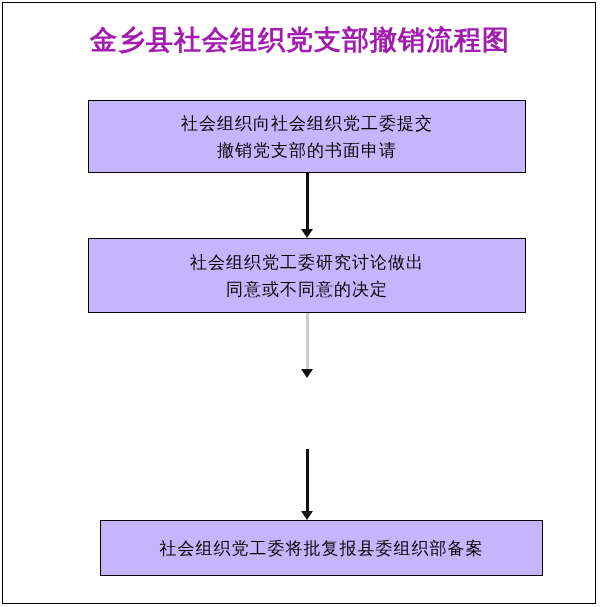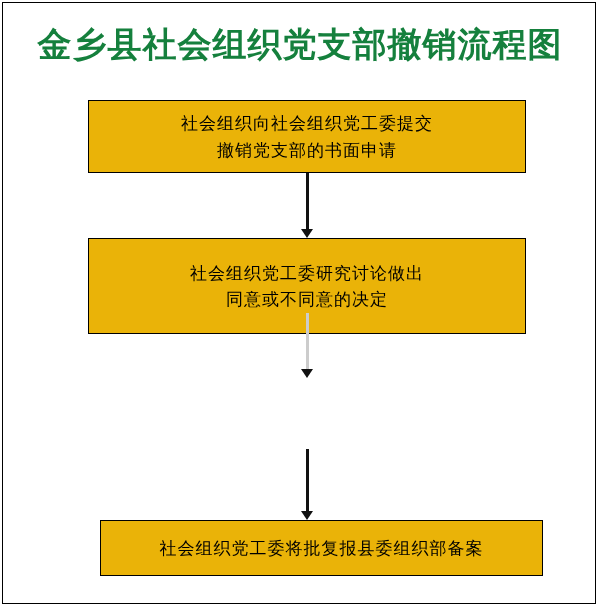--- a/index.html
+++ b/index.html
@@ -26,50 +26,50 @@
     height: 602px;
     border: 1px solid #000000;
     box-sizing: border-box;
   }
   .chart-title {
     position: absolute;
     left: 0;
     top: 22px;
     width: 600px;
     text-align: center;
-    font-size: 34px;
+    font-size: 27px;
     font-weight: bold;
-    color: #15803d;
+    color: #a21caf;
     letter-spacing: 1px;
     font-family: Liberation Serif, serif;
     white-space: nowrap;
   }
   
   .node {
     position: absolute;
     box-sizing: border-box;
-    background: #eab308;
+    background: #c4b5fd;
     border: 1px solid #000000;
     display: flex;
     align-items: center;
     justify-content: center;
     color: #000000;
     font-size: 17px;
     line-height: 1.55;
     text-align: center;
     font-family: "DejaVu Serif", "Liberation Serif", serif;
     letter-spacing: 1px;
   }
   .node .node-text {
     display: block;
     width: 100%;
     white-space: pre-line;
   }
   #node-1 { left: 88px;  top: 100px; width: 438px; height: 73px; }
-  #node-2 { left: 88px;  top: 238px; width: 438px; height: 96px; }
+  #node-2 { left: 88px;  top: 238px; width: 438px; height: 75px; }
   #node-3 {
     left: 3px;  top: 378px; width: 592px; height: 71px;
     border-top: 1px solid #000000;
     border-bottom: 1px solid #000000;
     border-left: 4px solid #000000;
     border-right: 3px solid #000000;
   }
   #node-4 { left: 100px;  top: 520px; width: 443px; height: 56px; }
 
   

